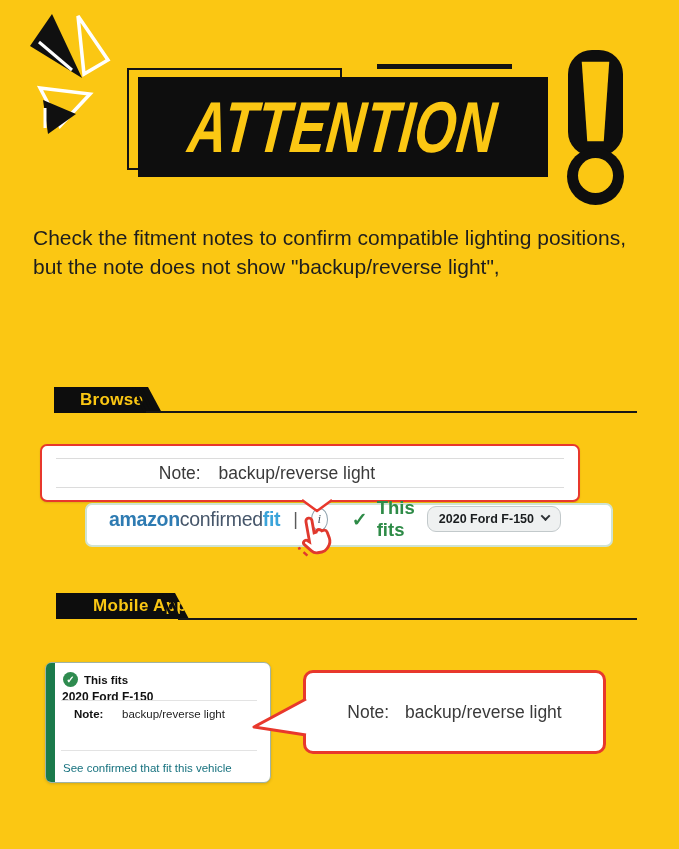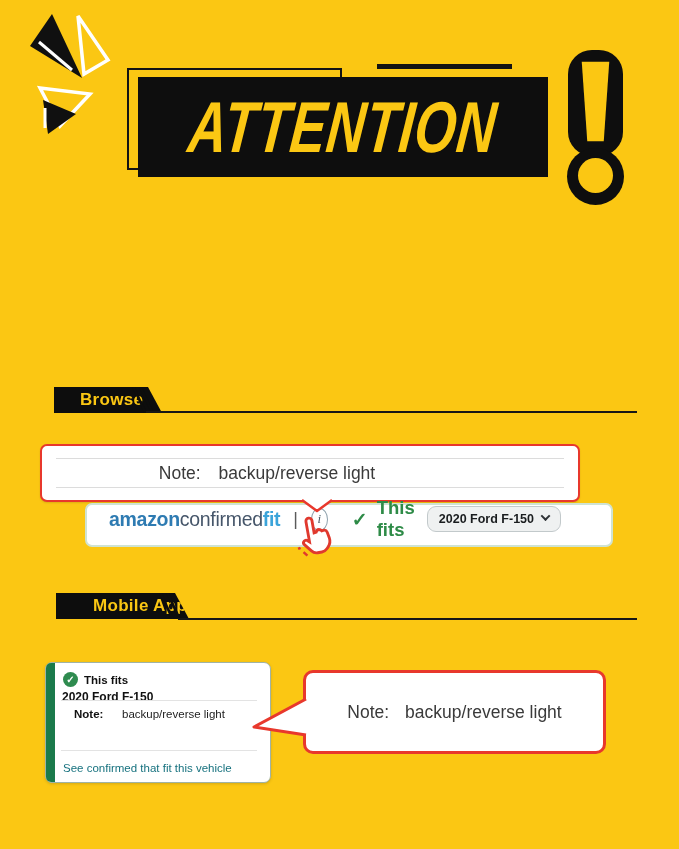--- a/index.html
+++ b/index.html
@@ -160,20 +160,22 @@
     <div class="banner-title">ATTENTION</div>
   </div>
   <div class="abs excl-bar">
     <div class="excl-bar-inner"></div>
   </div>
   <div class="abs excl-dot">
     <div class="excl-dot-inner"></div>
   </div>
 
   <div class="abs intro">
+    <div>Check the fitment notes to confirm compatible lighting positions,</div>
+    <div>but the note does not show "backup/reverse light",</div>
   </div>
 
   <div class="abs section-label browse">
     <span>Browse</span>
   </div>
   <div class="abs diag" style="left:132px; top:387px;"></div>
   <div class="abs diag" style="left:139px; top:387px;"></div>
   <div class="abs rule" style="left:146px; top:411px; width:491px;"></div>
 
   <div class="abs note-box">

